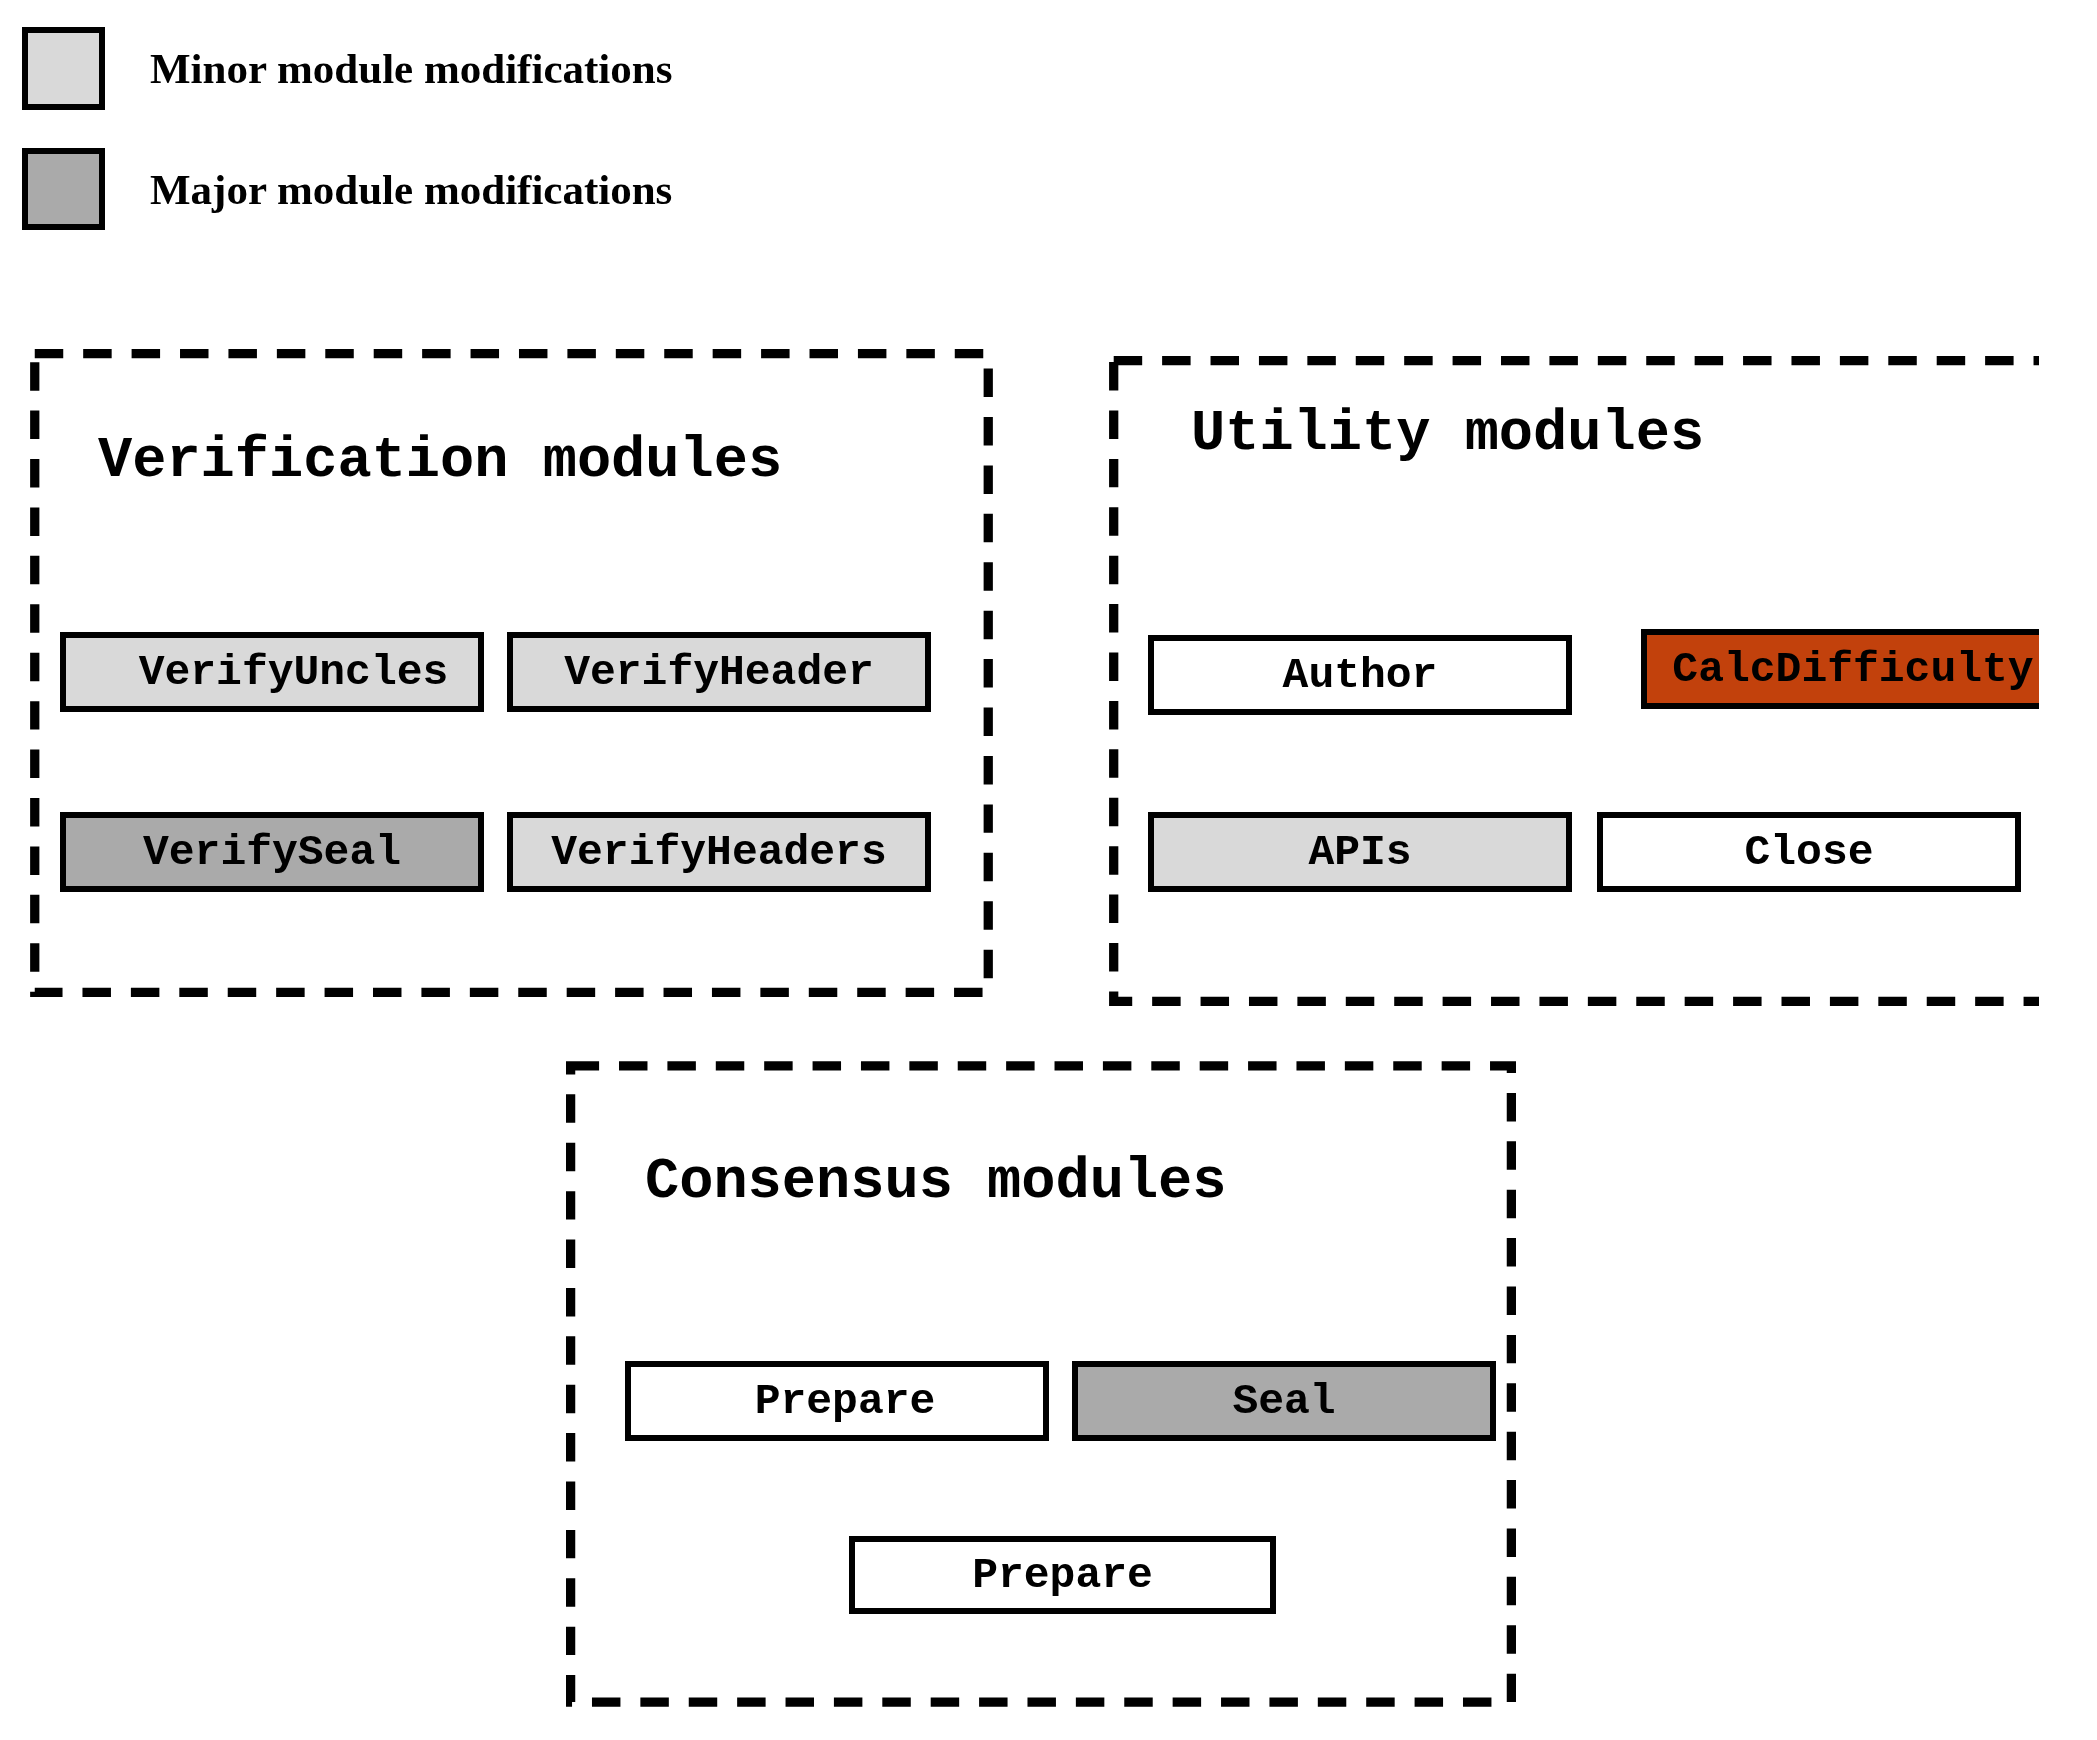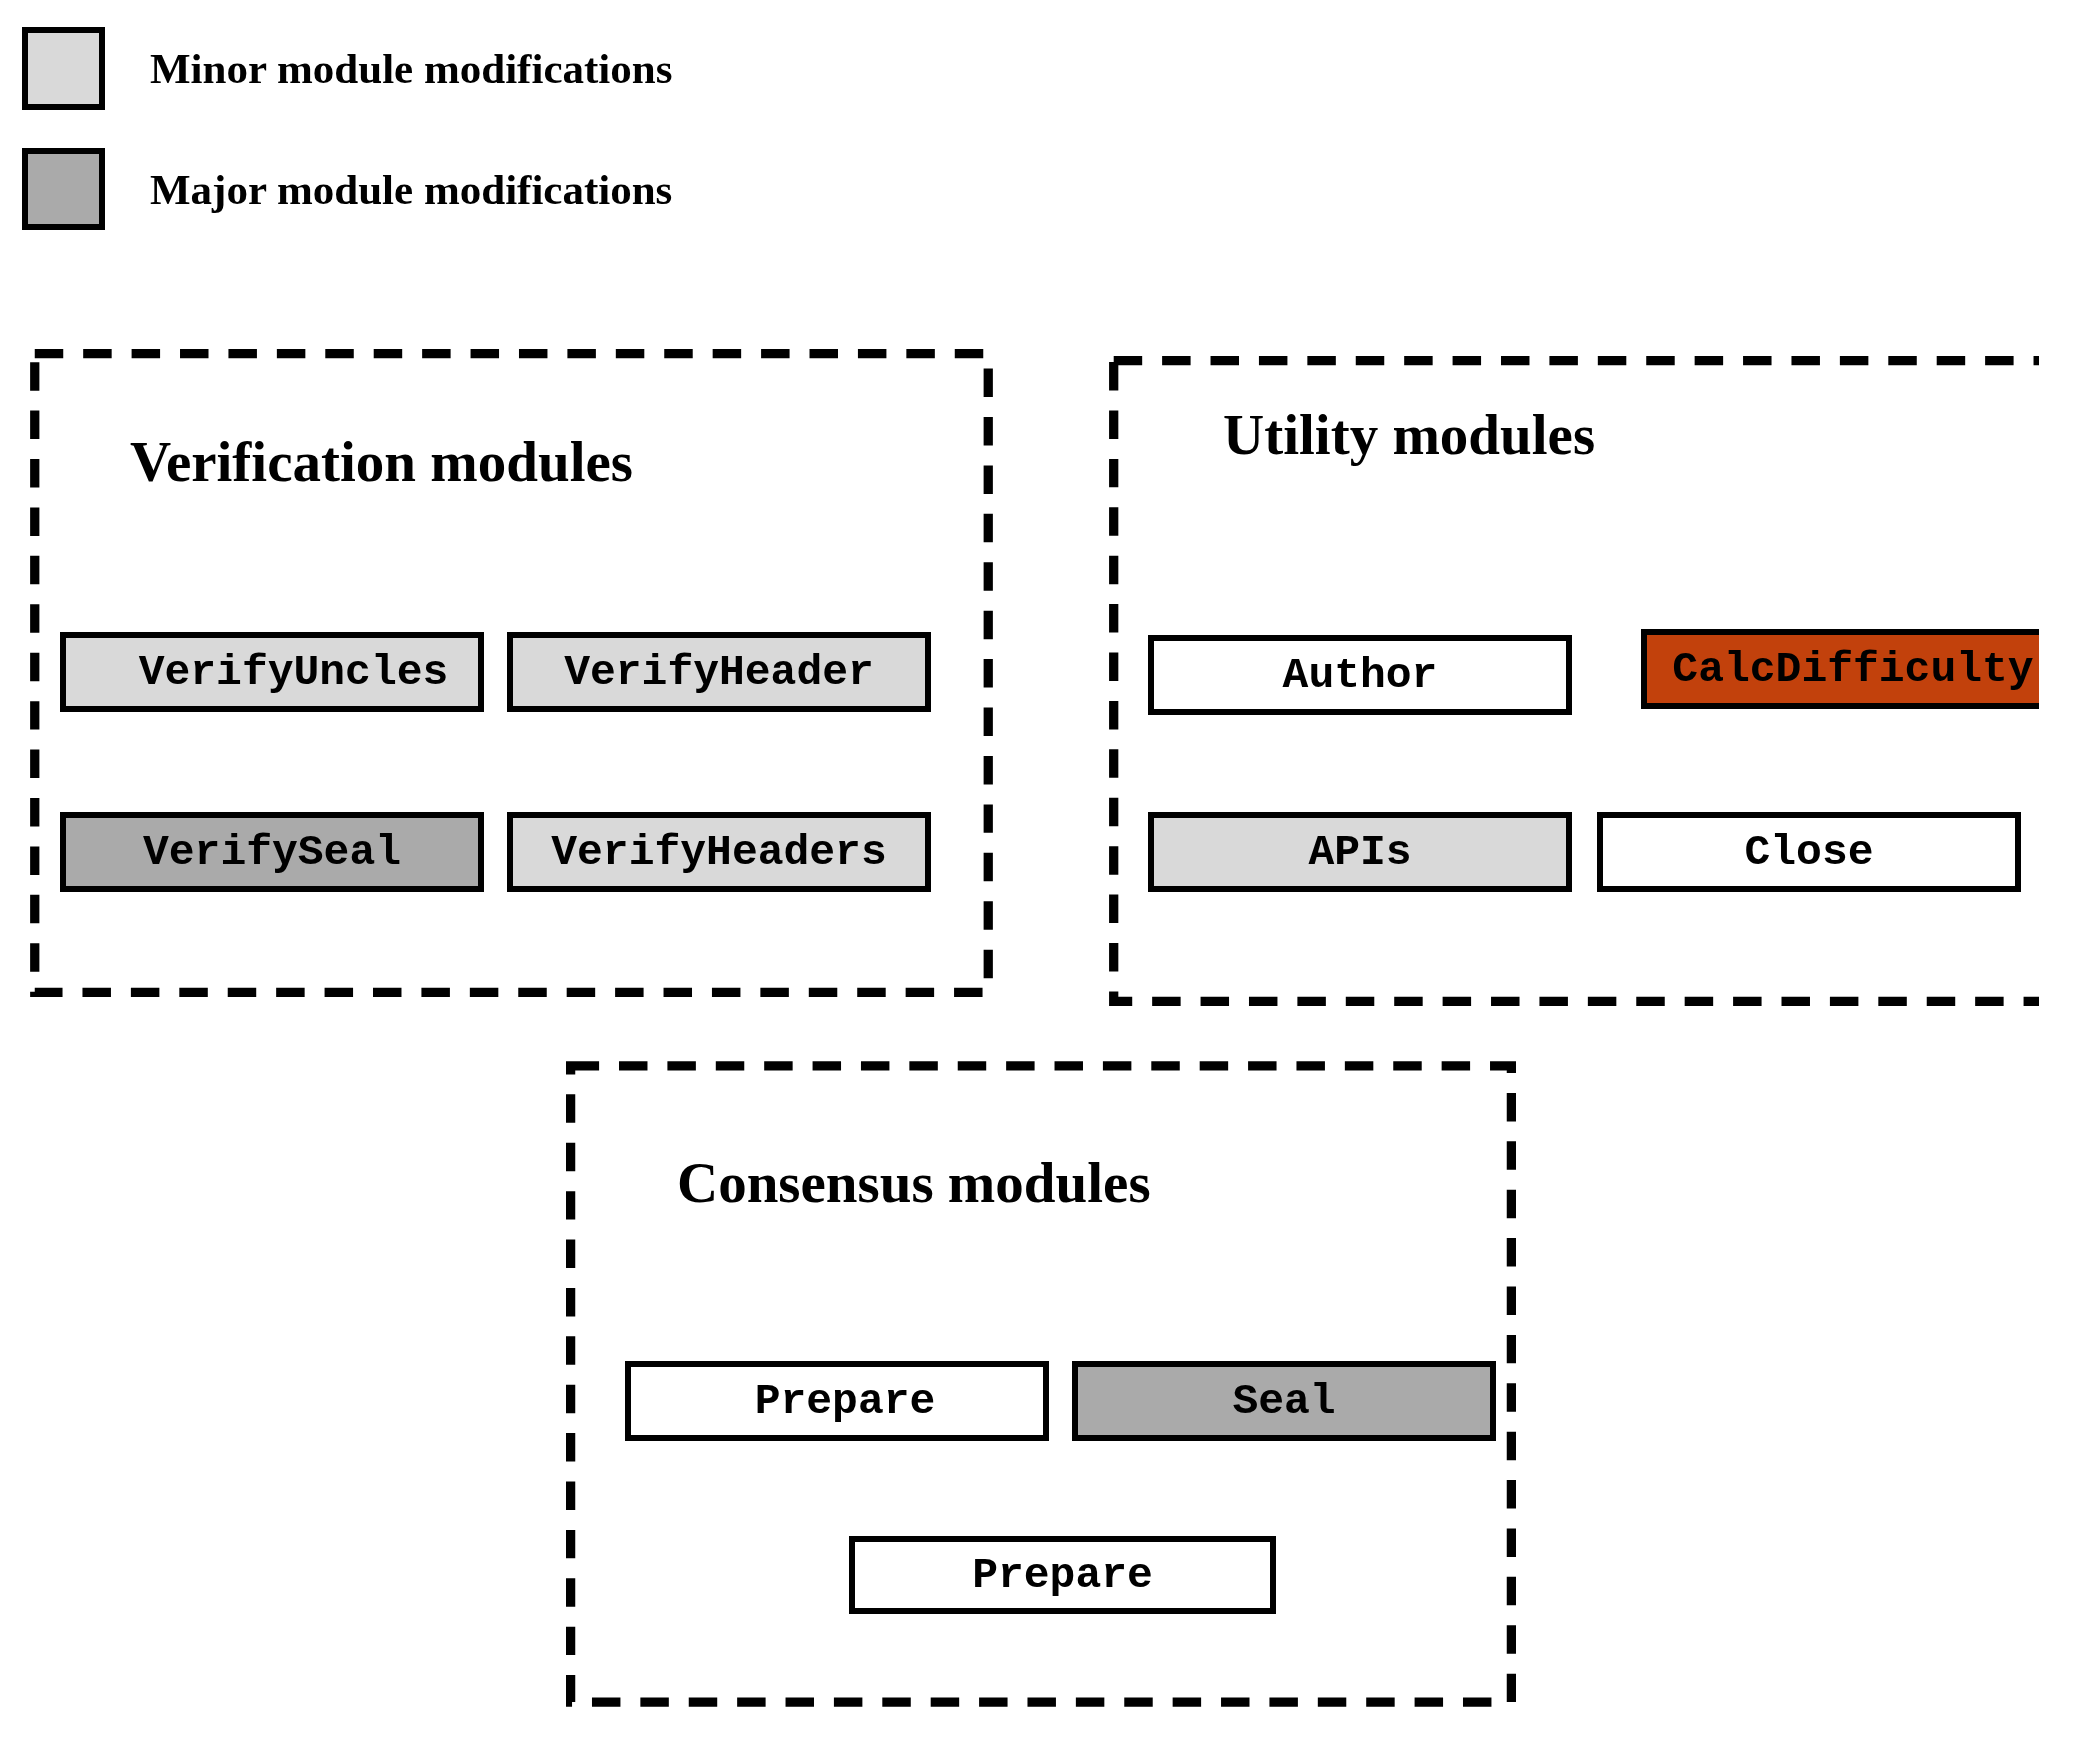--- a/index.html
+++ b/index.html
@@ -24,26 +24,25 @@
     font-size: 43px;
     line-height: 43px;
     white-space: nowrap;
   }
   .group-border {
     position: absolute;
     display: block;
   }
   .group-title {
     position: absolute;
-    font-family: Liberation Serif, serif;
+    font-family: Liberation Mono, monospace;
     font-weight: bold;
     font-size: 57px;
     line-height: 57px;
     white-space: nowrap;
-    margin-left: 32px;
   }
   .module {
     position: absolute;
     box-sizing: border-box;
     width: 424px;
     height: 80px;
     border: 6.4px solid #000000;
     display: flex;
     align-items: center;
     justify-content: center;

